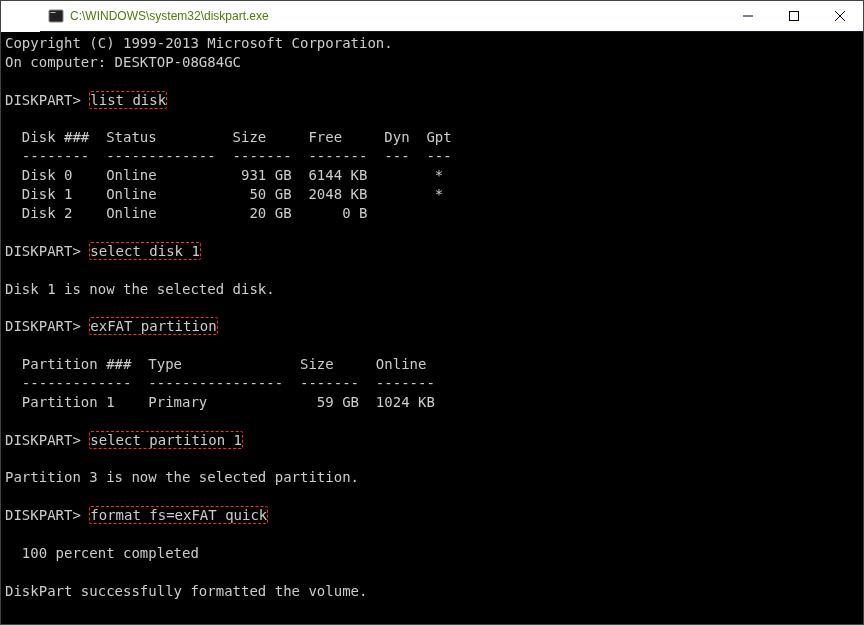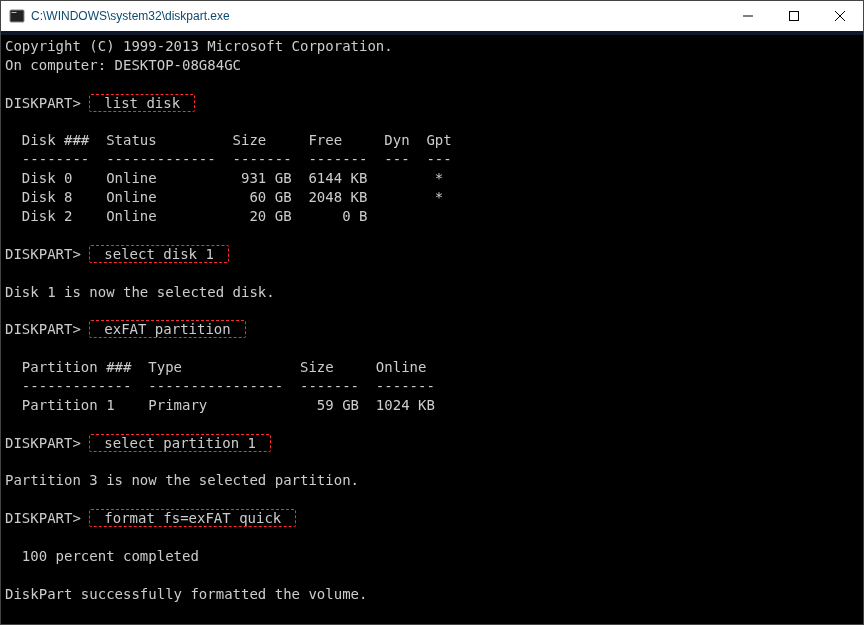--- a/index.html
+++ b/index.html
@@ -16,24 +16,25 @@
     box-sizing: border-box;
     display: flex;
     flex-direction: column;
     background: #fff;
   }
   .titlebar {
     height: 30px;
     background: #ffffff;
     display: flex;
     align-items: center;
-    border-bottom: 4px solid #0f172a;
+    border-bottom: 1px solid #0f172a;
     font-family: 'Segoe UI', Tahoma, sans-serif;
     font-size: 12px;
-    color: #0c4a6e;
+    color: #4d7c0f;
+    margin-left: 39px;
   }
   .titlebar .app-icon {
     width: 16px;
     height: 16px;
     margin: 0 6px 0 8px;
     display: flex;
     align-items: center;
     justify-content: center;
   }
   .titlebar .app-icon svg {
@@ -68,21 +69,21 @@
     color: #ccc;
     padding: 2px 4px;
     line-height: 1.35;
     white-space: pre;
     font-family: 'Consolas', 'Lucida Console', monospace;
     font-size: 14px;
     overflow: hidden;
   }
   .hl {
     border: 1.5px dashed #ff2a2a;
-    padding: 0 14px;
+    padding: 0 0;
     border-radius: 2px;
   }
 </style>
 </head>
 <body>
 
 <div class="window">
   <div class="titlebar">
     <span class="app-icon">
       <svg viewBox="0 0 16 16">
@@ -112,21 +113,21 @@
   </div>
 
   <div class="console"><span>Copyright (C) 1999-2013 Microsoft Corporation.</span>
 <span>On computer: DESKTOP-08G84GC</span>
 <span></span>
 <span>DISKPART&gt;</span> <span class="hl">list disk</span>
 <span></span>
 <span>  Disk ###  Status         Size     Free     Dyn  Gpt</span>
 <span>  --------  -------------  -------  -------  ---  ---</span>
 <span>  Disk 0    Online          931 GB  6144 KB        *</span>
-<span>  Disk 8    Online           60 GB  2048 KB        *</span>
+<span>  Disk 1    Online           50 GB  2048 KB        *</span>
 <span>  Disk 2    Online           20 GB      0 B</span>
 <span></span>
 <span>DISKPART&gt;</span> <span class="hl">select disk 1</span>
 <span></span>
 <span>Disk 1 is now the selected disk.</span>
 <span></span>
 <span>DISKPART&gt;</span> <span class="hl">exFAT partition</span>
 <span></span>
 <span>  Partition ###  Type              Size     Online</span>
 <span>  -------------  ----------------  -------  -------</span>

